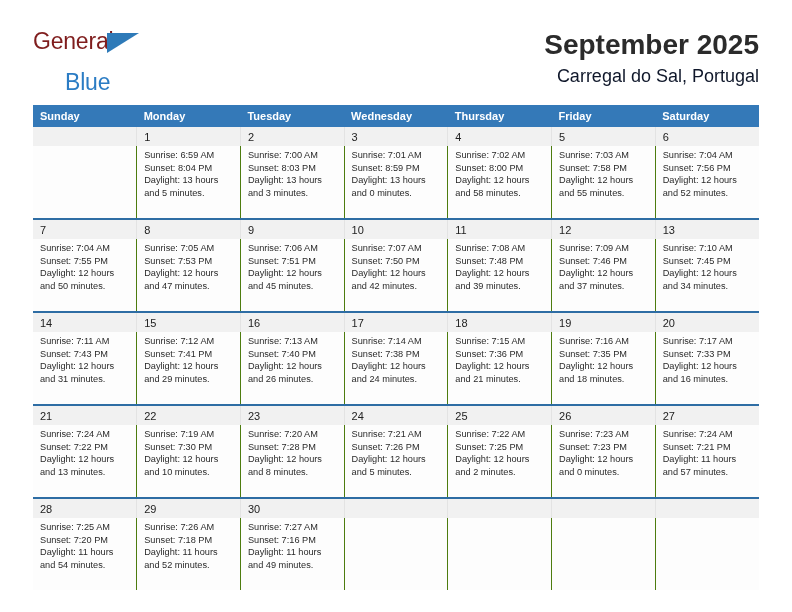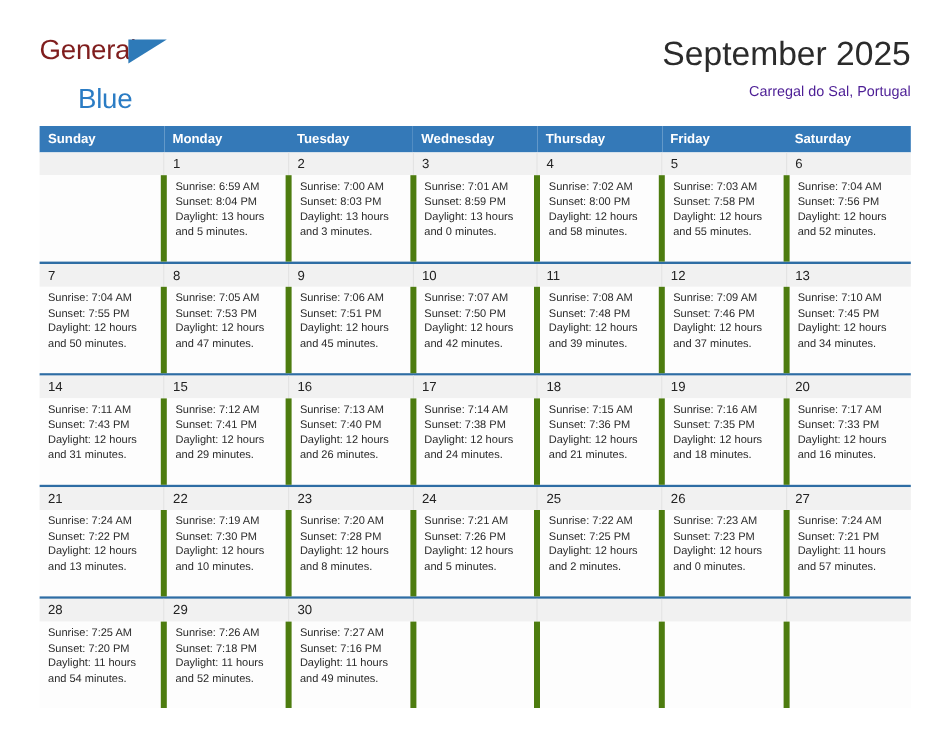--- a/index.html
+++ b/index.html
@@ -63,27 +63,27 @@
     border-bottom: 20px solid transparent;
   }
   .title-block {
     text-align: right;
     padding-top: 2px;
   }
   .cal-title {
     font-size: 28px;
     line-height: 34px;
     color: #2b2b2b;
-    font-weight: normal;
+    font-weight: bold;
     margin: 0;
   }
   .cal-subtitle {
-    font-size: 12px;
+    font-size: 18px;
     line-height: 20px;
-    color: #4c1d95;
+    color: #0f172a;
     margin: 4px 0 0 0;
   }
 
   
   .calendar {
     position: absolute;
     left: 33px;
     top: 105px;
     width: 726px;
     border-collapse: collapse;
@@ -117,21 +117,21 @@
     vertical-align: top;
   }
   .daynum-row td:first-child { border-left: none; }
   .info-row td {
     background: #fdfdfd;
     font-size: 9.2px;
     line-height: 12.6px;
     color: #2a2a2a;
     padding: 3px 6px 9px 7px;
     vertical-align: top;
-    border-left: 5px solid #4d7c0f;
+    border-left: 1px solid #4d7c0f;
     height: 60px;
   }
   .info-row td:first-child { border-left: none; }
   .info-line { display: block; white-space: nowrap; }
 </style>
 </head>
 <body>
 
 <div class="page">
 

